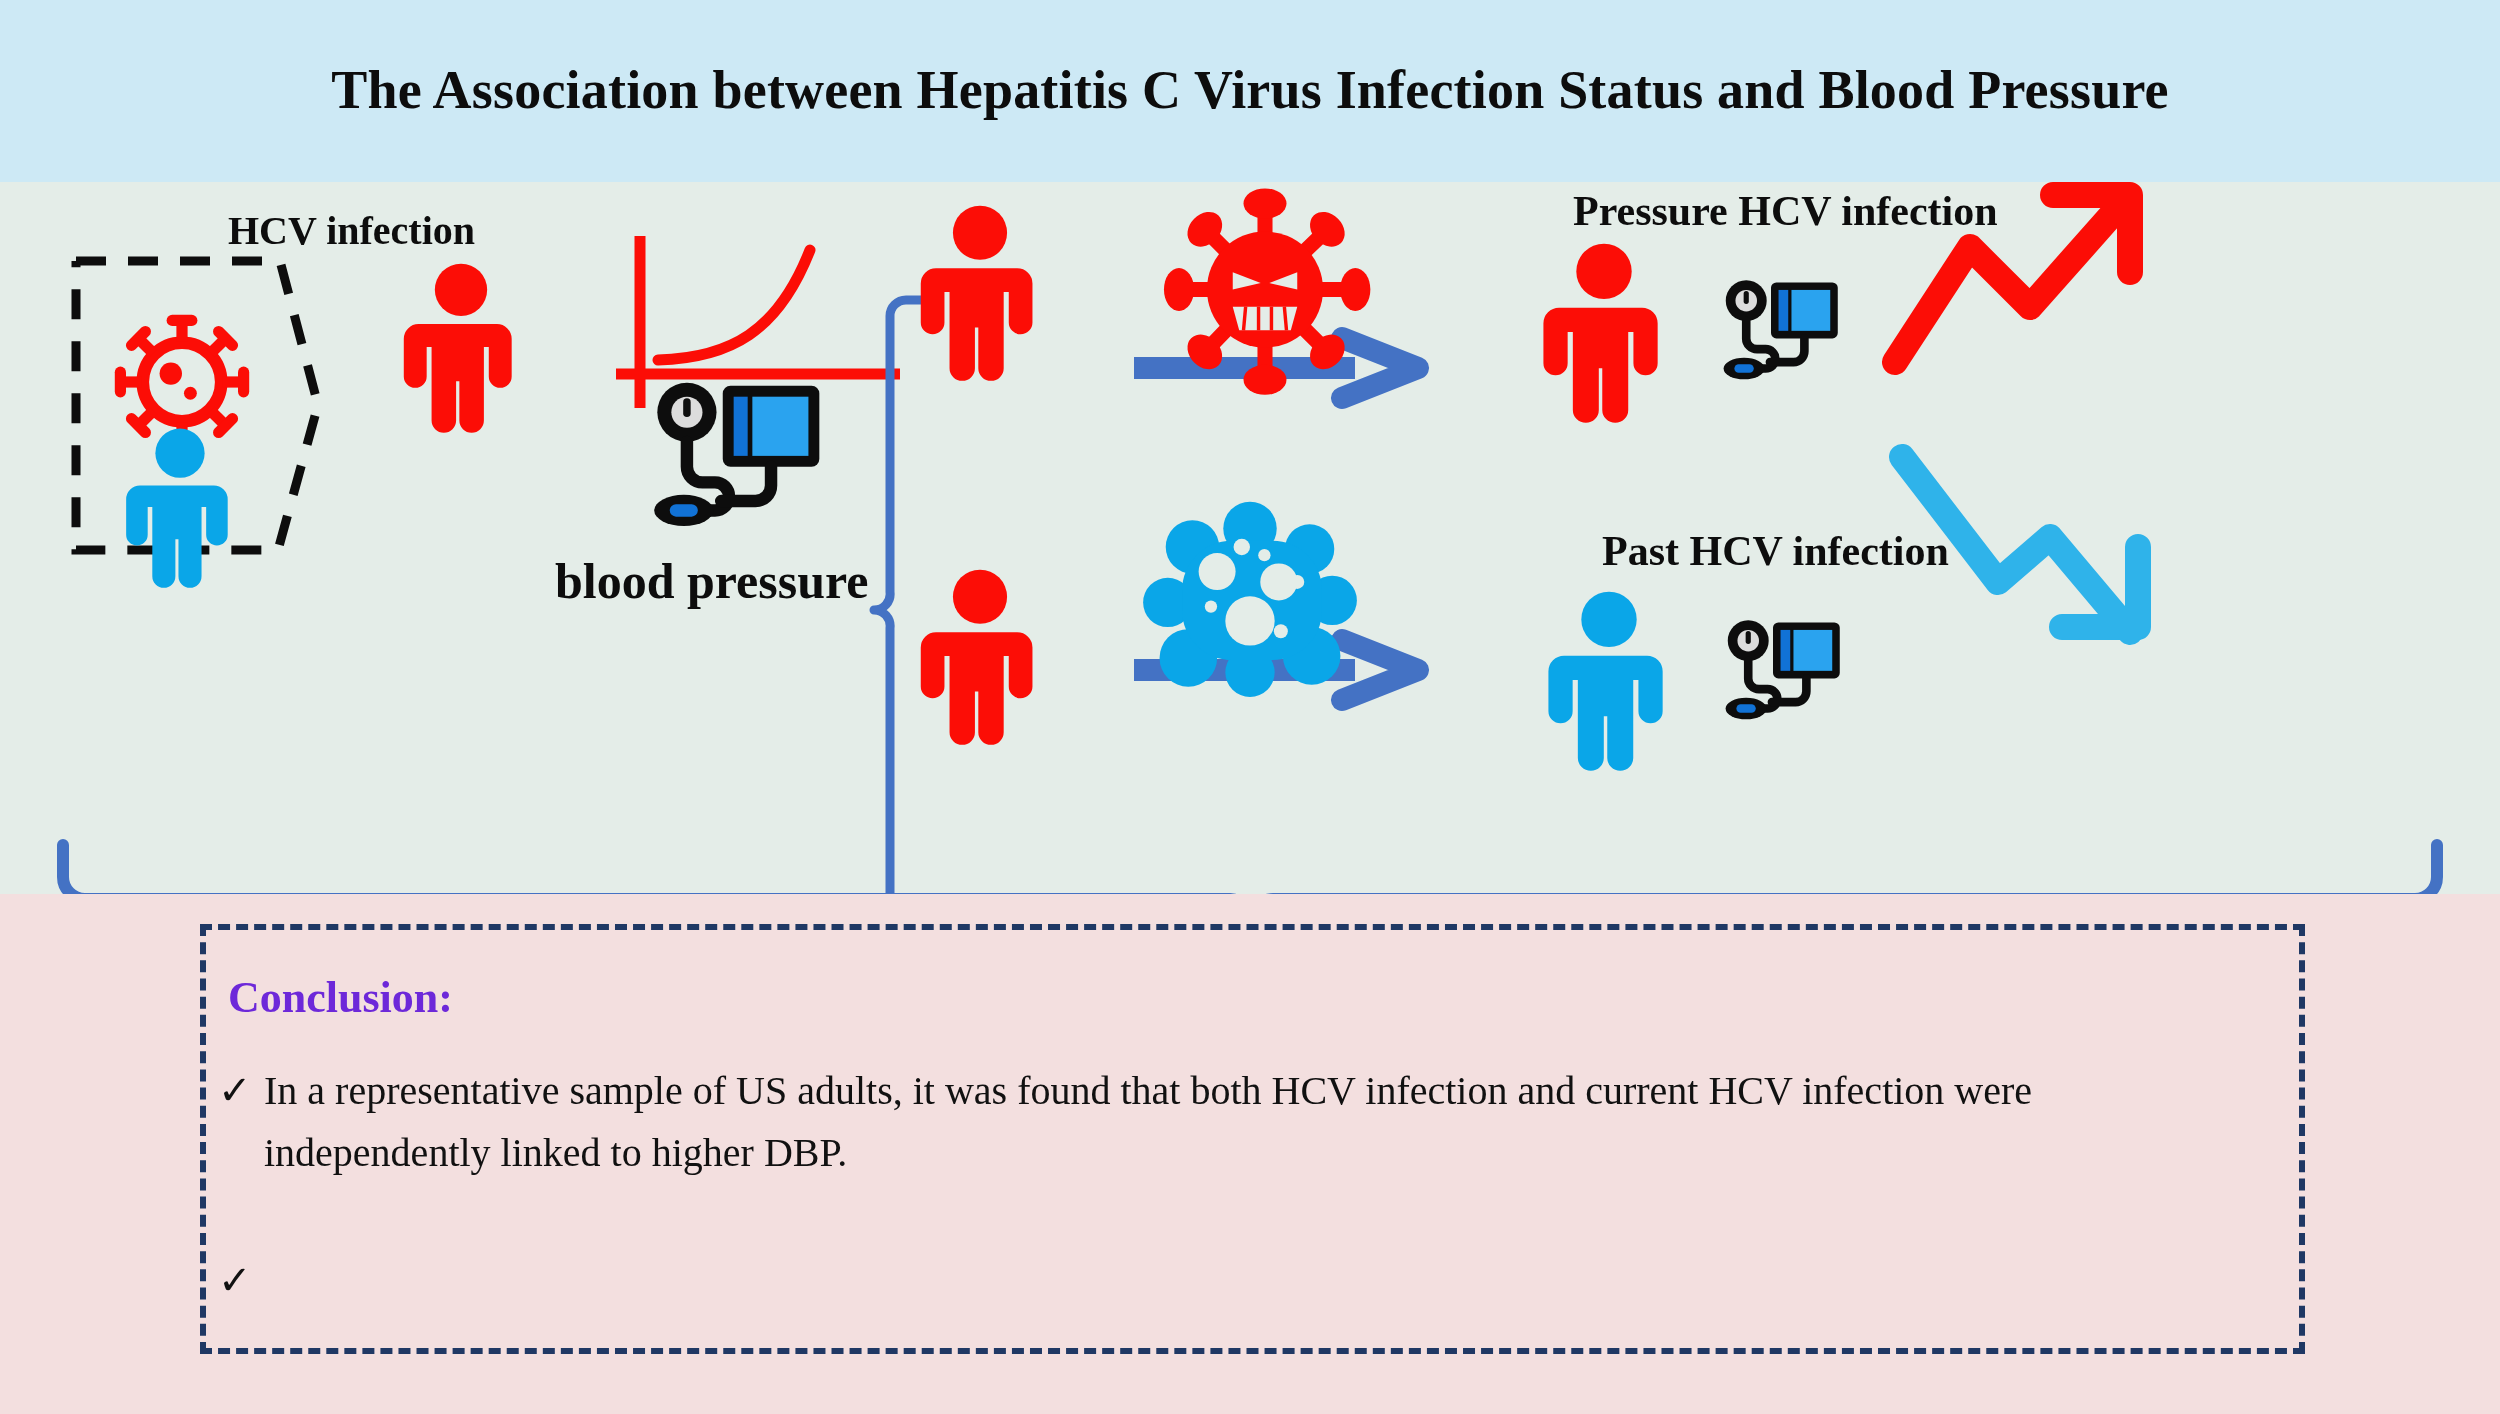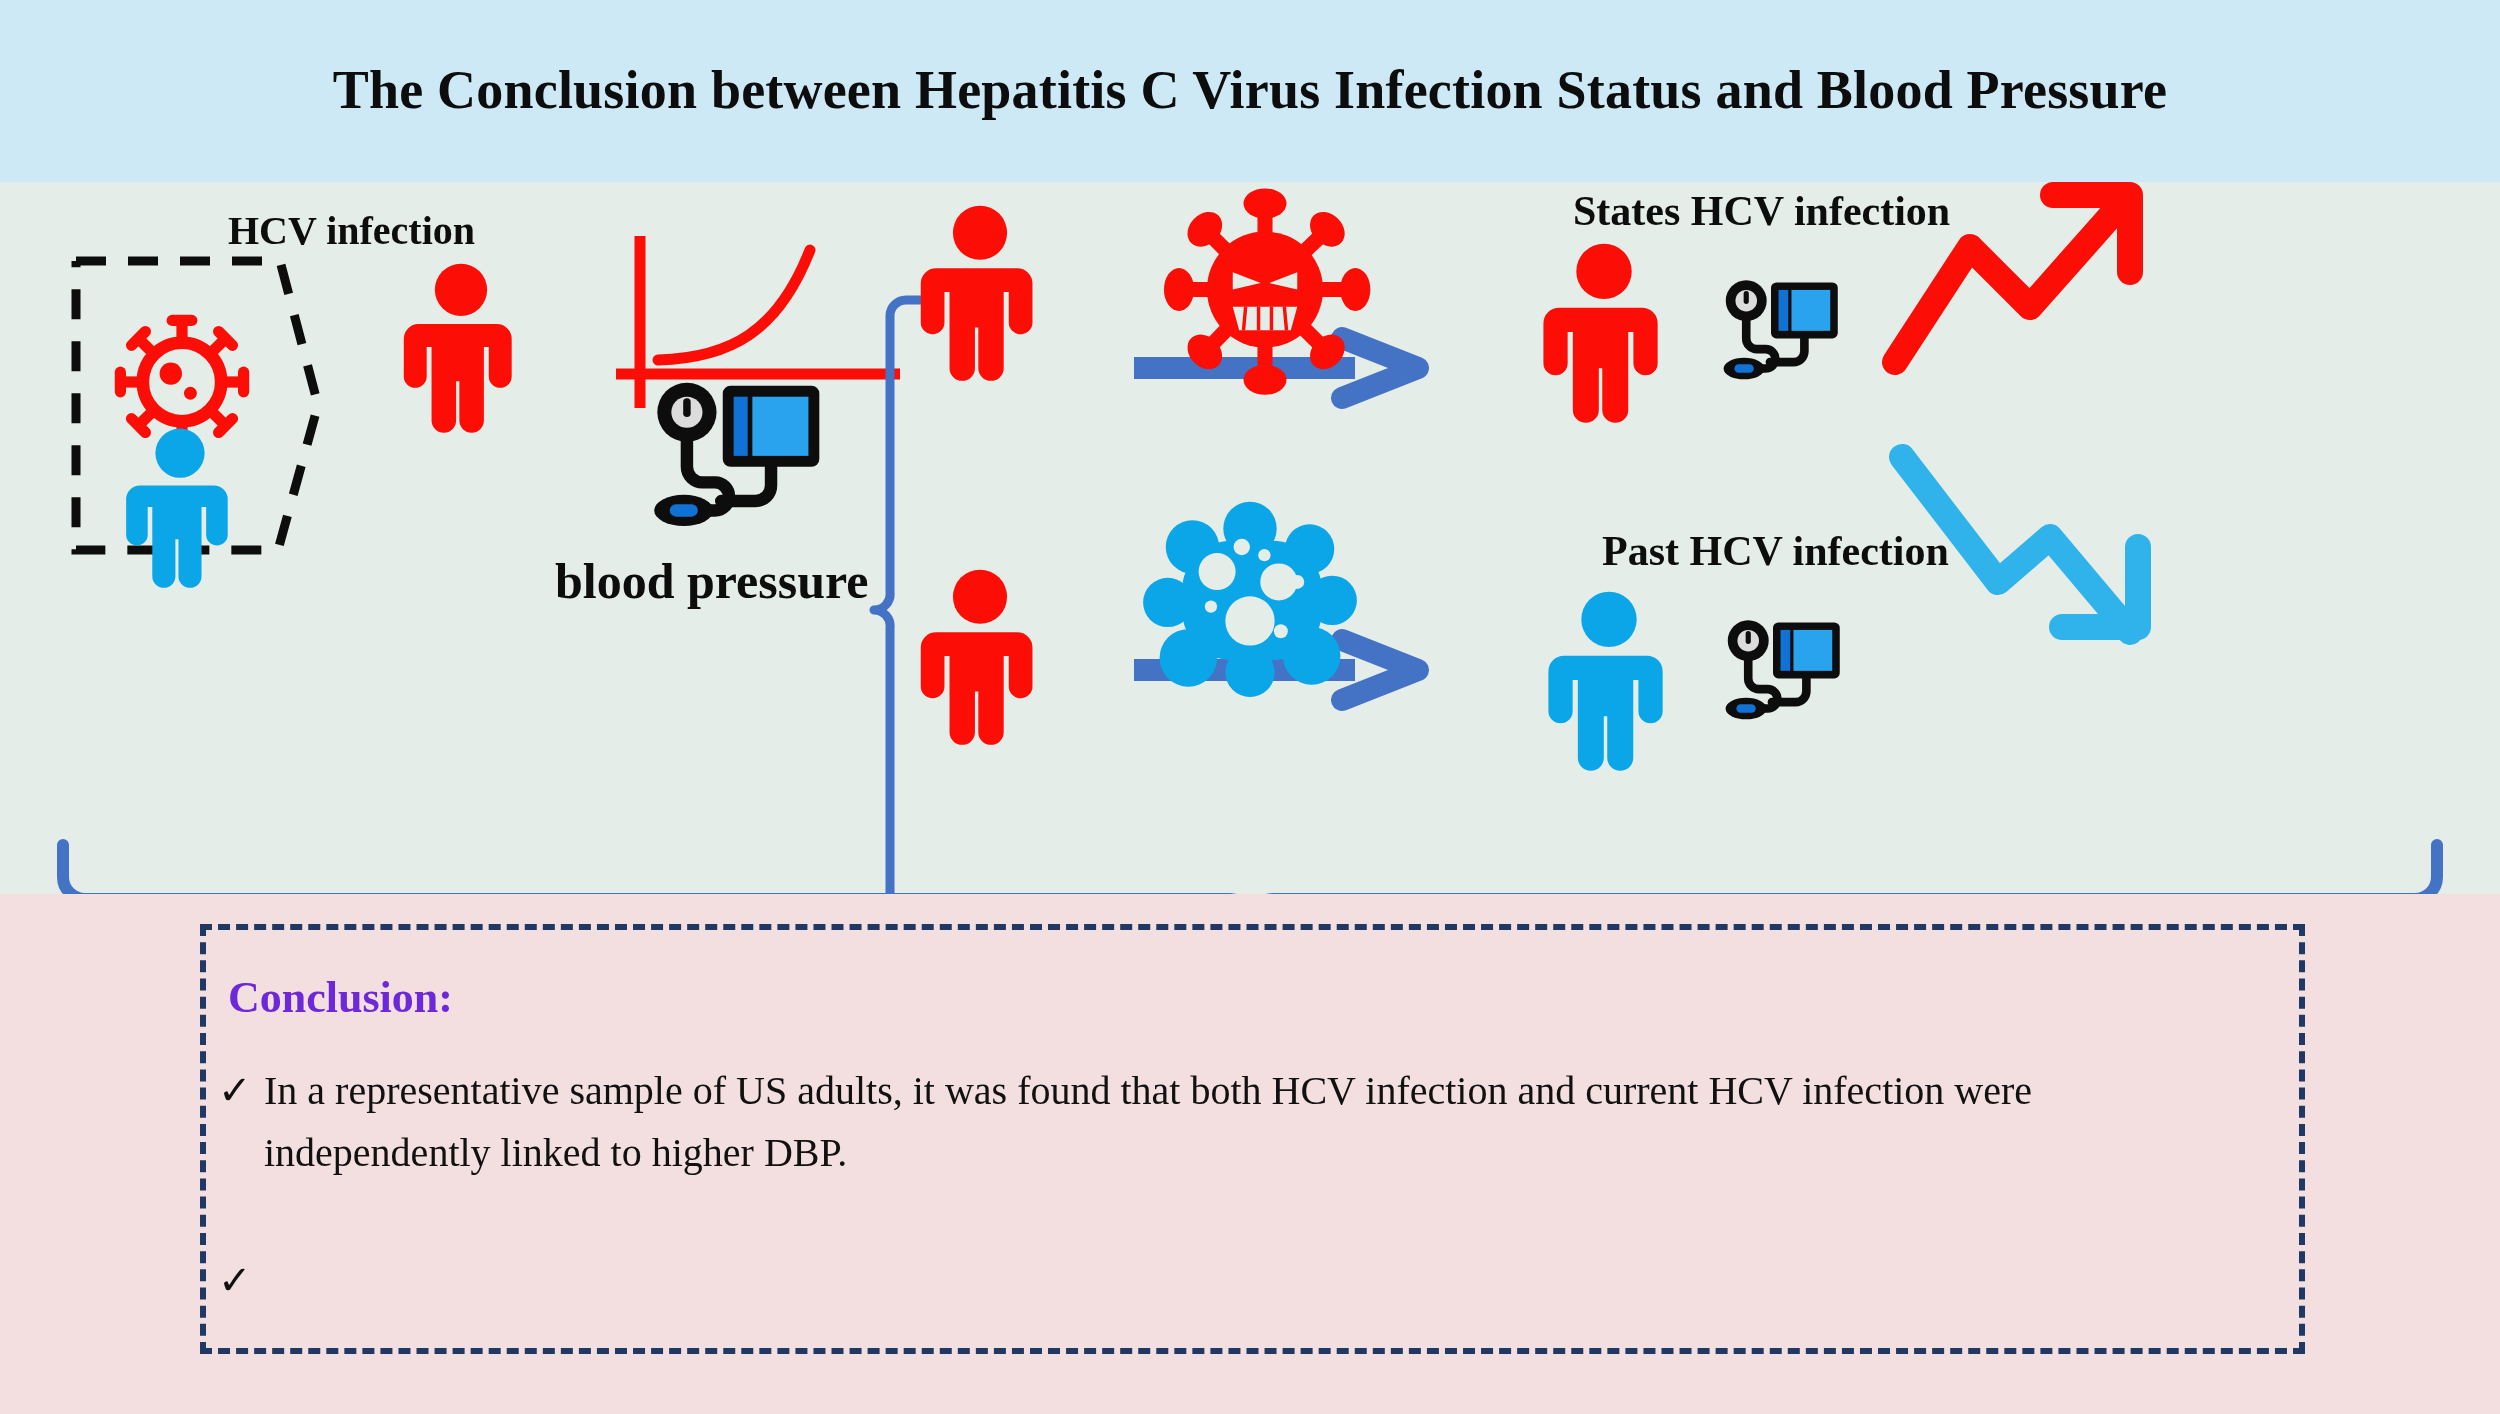--- a/index.html
+++ b/index.html
@@ -102,21 +102,21 @@
   .bullet-text { max-width: 2010px; }
 
   svg { display:block; overflow: visible; }
 </style>
 </head>
 <body>
 
 <div id="poster">
 
   <div class="title-band">
-    <div class="title-line">The Conclusion between Hepatitis C Virus Infection Status and Blood Pressure</div>
+    <div class="title-line">The Association between Hepatitis C Virus Infection Status and Blood Pressure</div>
   </div>
 
   <div class="diagram">
 
     <div class="abs lbl" style="left:228px; top:25px;">HCV infection</div>
 
     <svg class="abs" style="left:70px; top:73px;" width="260" height="330">
       <polyline points="6,6 210,6 248,150 208,295 6,295 6,6" fill="none" stroke="#0d0d0d" stroke-width="9" stroke-dasharray="30,22" stroke-linecap="butt"></polyline>
     </svg>
 
@@ -267,21 +267,21 @@
         <circle cx="39" cy="29" r="9"></circle>
         <circle cx="69" cy="34" r="9"></circle>
         <circle cx="51" cy="17" r="4"></circle>
         <circle cx="62" cy="21" r="3"></circle>
         <circle cx="78" cy="34" r="3.4"></circle>
         <circle cx="36" cy="46" r="3"></circle>
         <circle cx="70" cy="58" r="3.4"></circle>
       </g>
     </svg>
 
-    <div class="abs lbl" style="left:1573px; top:5px; font-size:42px;">States HCV infection</div>
+    <div class="abs lbl" style="left:1573px; top:5px; font-size:42px;">Pressure HCV infection</div>
 
     <svg class="abs" style="left:1543px; top:60px;" width="122" height="180" viewBox="0 0 70 104">
       <g fill="#fc0d06">
         <circle cx="35" cy="17" r="16"></circle>
         <path d="M13 38 h44 a9 9 0 0 1 9 9 v23 a7 7 0 0 1 -14 0 v-18 h-3 v45 a7.5 7.5 0 0 1 -15 0 v-24 h-2 v24 a7.5 7.5 0 0 1 -15 0 v-45 h-3 v18 a7 7 0 0 1 -14 0 v-23 a9 9 0 0 1 9 -9 z"></path>
       </g>
     </svg>
 
     <svg class="abs" style="left:1720px; top:95px;" width="130" height="112" viewBox="0 0 120 104">
       <rect x="47" y="5" width="62" height="52" rx="5" fill="#0d0d0d"></rect>

